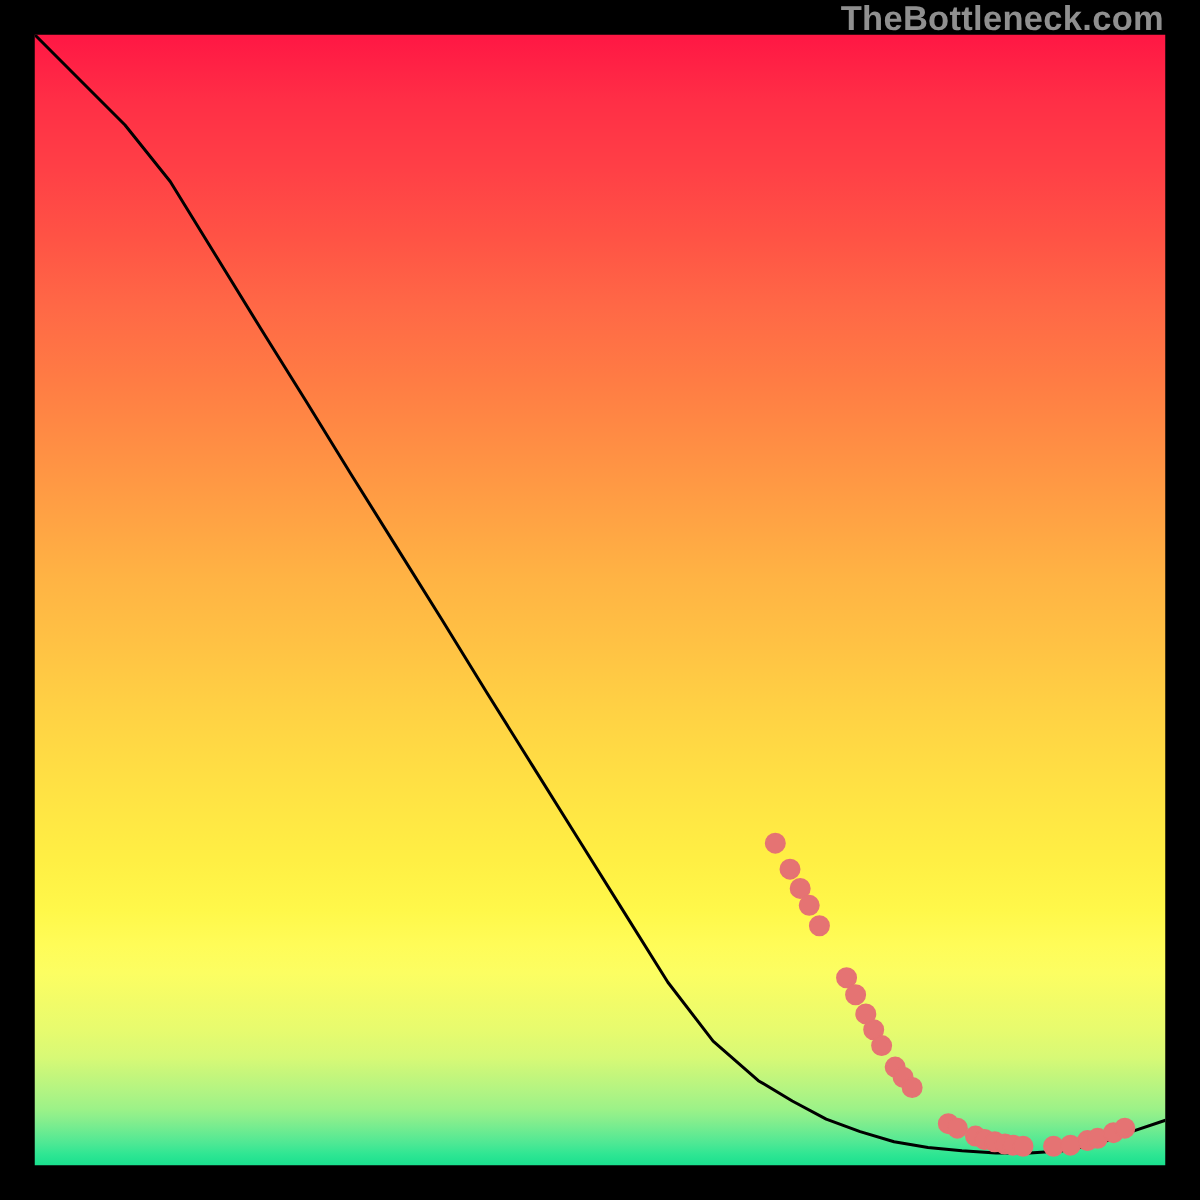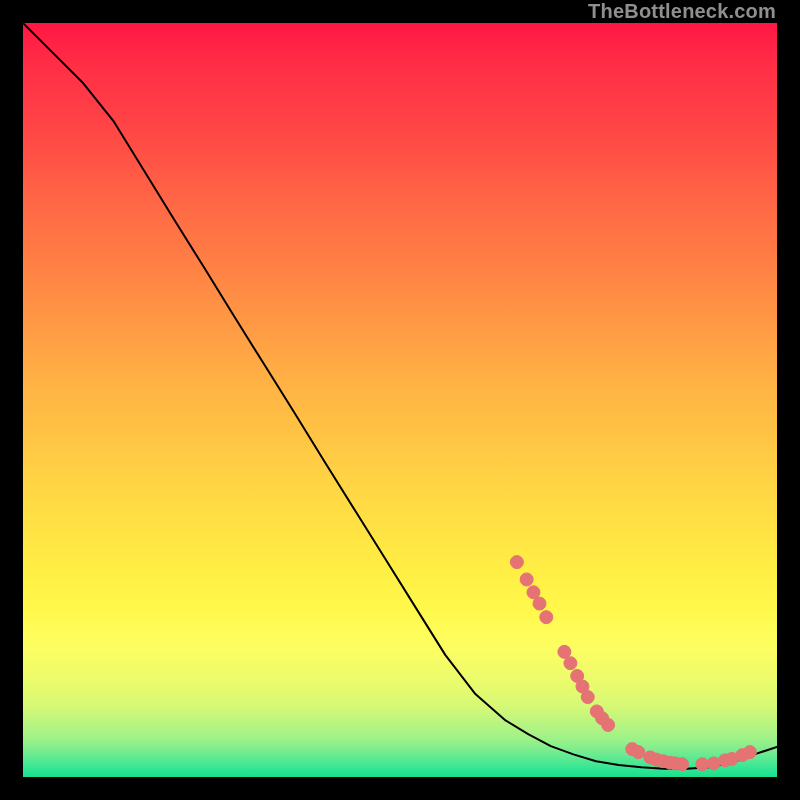--- a/index.html
+++ b/index.html
@@ -63,21 +63,21 @@
     position: absolute;
     inset: 0;
     width: 754px;
     height: 754px;
   }
   .watermark {
     position: absolute;
     top: 1px;
     right: 24px;
     font-family: Arial, Helvetica, sans-serif;
-    font-size: 20px;
+    font-size: 23px;
     font-weight: 600;
     color: #8f8f8f;
     letter-spacing: 0.2px;
     line-height: 1;
   }
 </style>
 </head>
 <body>
 
 <div class="stage">

